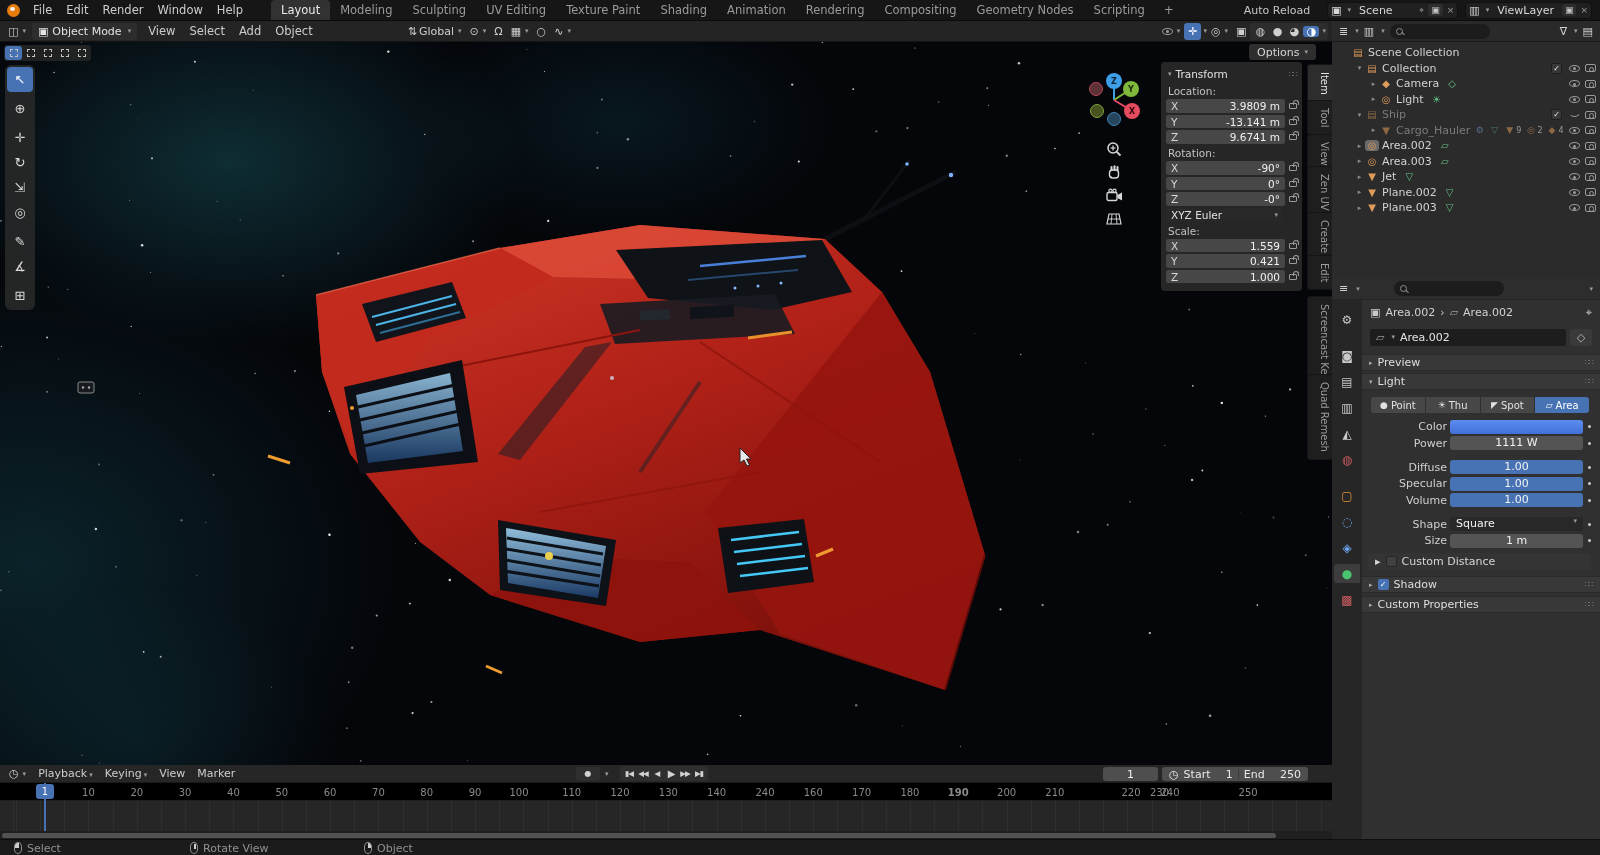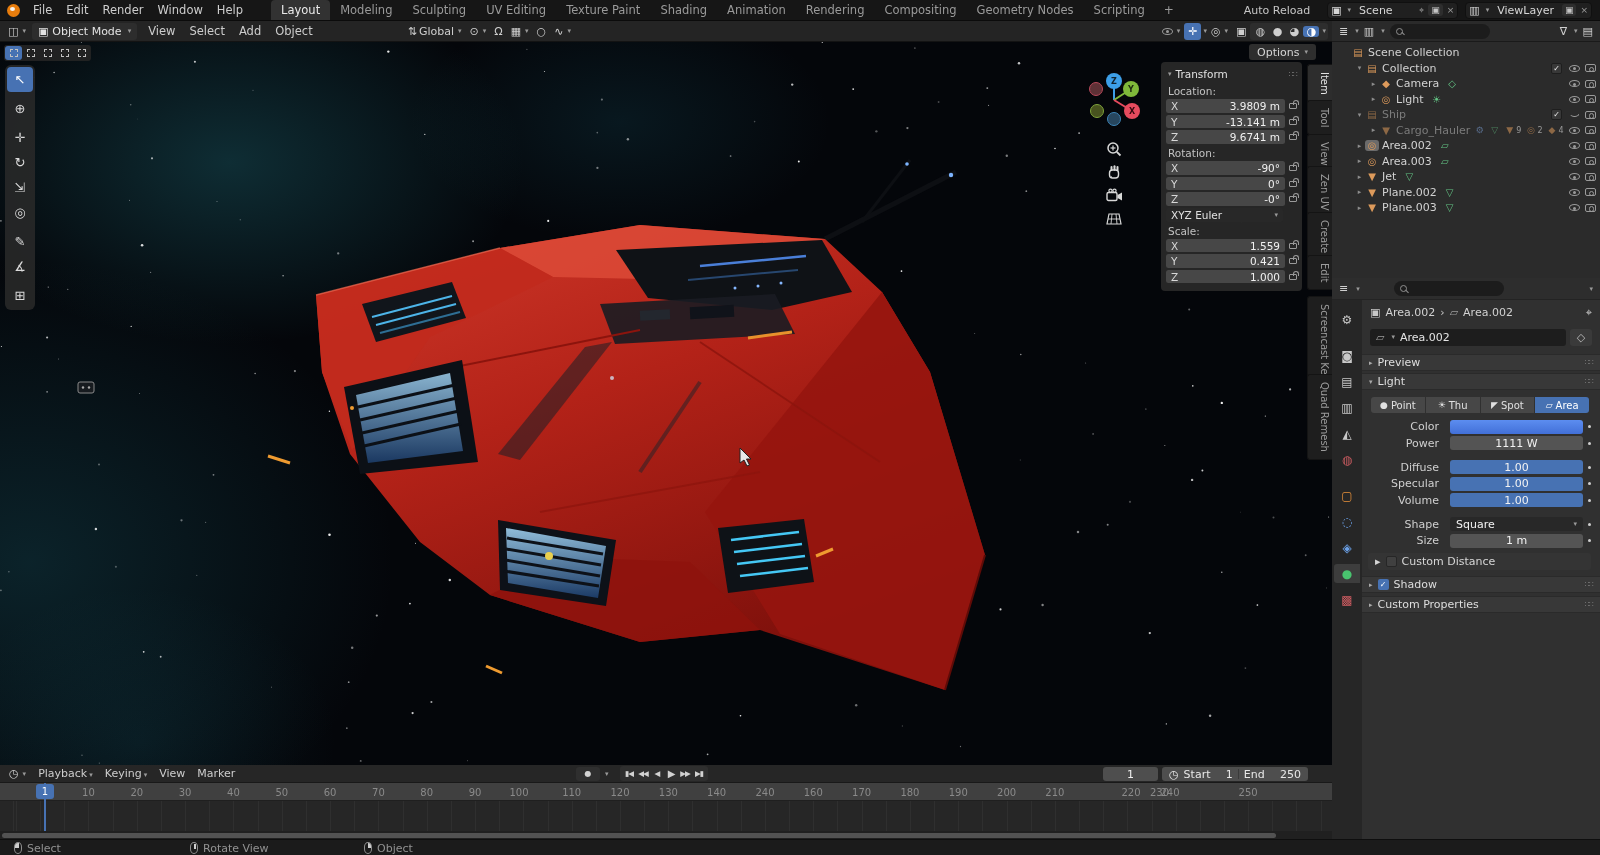--- a/index.html
+++ b/index.html
@@ -103,22 +103,22 @@
   .panel-h{height:17px;background:#383838;border-top:1px solid #2a2a2a;border-bottom:1px solid #2a2a2a;display:flex;align-items:center;gap:5px;padding:0 7px;color:#dedede;margin-top:5px;}
   .panel-h .tri{font-size:7px;color:#aaa;}
   #light-body{padding:5px 5px 4px 2px;}
   #ltype-row{display:flex;gap:1px;margin:2px 6px 6px 7px;}
   .ltype{flex:1;height:16px;background:#474747;display:flex;align-items:center;justify-content:center;gap:3px;color:#e0e0e0;font-size:10px;white-space:nowrap;}
   .ltype:first-child{border-radius:3px 0 0 3px;}
   .ltype:last-child{border-radius:0 3px 3px 0;}
   .ltype.active{background:#4772b3;color:#fff;}
   .lticn{font-size:9px;}
   .frow{display:flex;align-items:center;height:15px;margin:1.5px 4px 1.5px 0;}
-  .flabel{width:86px;text-align:right;padding-right:11px;color:#cfcfcf;white-space:nowrap;}
-  .fwidget{flex:1;height:14px;border-radius:3px;display:flex;align-items:center;justify-content:center;color:#f2f2f2;}
+  .flabel{width:86px;text-align:right;padding-right:3px;color:#cfcfcf;white-space:nowrap;}
+  .fwidget{flex:1;height:14px;border-radius:3px;display:flex;align-items:flex-start;justify-content:center;color:#f2f2f2;}
   .w-color{background:linear-gradient(#5c8df0,#4270d8);}
   .w-value{background:#545454;}
   .w-slider{background:#4772b3;}
   .w-select{background:#282828;justify-content:flex-start;padding:0 6px;}
   .mlauto{margin-left:auto;font-size:7px;color:#9a9a9a;}
   .dot{width:3px;height:3px;background:#cfcfcf;border-radius:50%;margin-left:5px;flex:0 0 3px;}
   .fgap{height:6px;}
   .subrow{height:17px;display:flex;align-items:center;gap:5px;padding:0 7px;margin:5px 4px 0 4px;background:#343434;border-radius:3px;color:#d6d6d6;}
   .graychk{width:11px;height:11px;background:#404040;border:1px solid #262626;border-radius:2px;display:inline-block;}
   .bluechk{width:11px;height:11px;background:#4772b3;border-radius:2px;color:#fff;font-size:8px;line-height:11px;text-align:center;display:inline-block;}
@@ -128,21 +128,21 @@
   #tl-header .menu-item{font-size:11px;padding:0 6px;}
   #rec-group{position:absolute;left:576px;display:flex;align-items:center;gap:3px;}
   .rec-btn{width:24px;height:14px;background:#2f2f2f;border-radius:3px;display:flex;align-items:center;justify-content:center;color:#d2d2d2;font-size:8px;}
   #pb-group{position:absolute;left:620px;display:flex;background:#2f2f2f;border-radius:3px;height:15px;align-items:center;padding:0 2px;}
   .pb-btn{min-width:14px;height:14px;display:flex;align-items:center;justify-content:center;color:#d2d2d2;font-size:7.5px;letter-spacing:-1px;padding:0 2px;}
   .pb-btn.play{font-size:10px;}
   #tl-frame{position:absolute;left:1103px;top:2px;width:55px;height:14px;background:#4e4e4e;border-radius:3px;display:flex;align-items:center;justify-content:center;color:#f0f0f0;}
   #tl-range{position:absolute;left:1162px;top:2px;width:146px;height:14px;background:#4e4e4e;border-radius:3px;display:flex;align-items:center;padding:0 7px;gap:5px;color:#e8e8e8;}
   #tl-range .sp{flex:1;}
   #tl-range .vsep{width:1px;height:10px;background:#3a3a3a;}
-  #tl-ruler{position:absolute;left:0;top:18px;right:0;height:18px;background:#404040;border-bottom:1px solid #1f1f1f;}
+  #tl-ruler{position:absolute;left:0;top:18px;right:0;height:18px;background:#000000;border-bottom:1px solid #1f1f1f;}
   .rnum{position:absolute;top:4px;transform:translateX(-50%);color:#8a8a8a;font-size:10px;}
   #tl-tracks{position:absolute;left:0;top:36px;right:0;height:30px;background:#262626;background-image:repeating-linear-gradient(90deg,rgba(255,255,255,.045) 0 1px,transparent 1px 24.16px);background-position:16px 0;}
   #playhead-line{position:absolute;left:44px;top:18px;width:2px;height:48px;background:#4772b3;}
   #playhead-label{position:absolute;left:36px;top:19px;width:18px;height:15px;background:#4772b3;border-radius:3px;color:#fff;display:flex;align-items:center;justify-content:center;font-size:10px;}
   #tl-scroll{position:absolute;left:0;top:66px;right:0;height:8px;background:#202020;}
   #tl-scroll .bar{position:absolute;left:2px;width:1274px;top:1.5px;height:5px;background:#525252;border-radius:3px;}
   
   #statusbar{position:absolute;left:0;top:839px;width:1600px;height:16px;background:#1b1b1b;border-top:1px solid #0e0e0e;z-index:30;color:#929292;}
   .hint{position:absolute;top:1px;display:flex;align-items:center;gap:5px;height:14px;}
   .mouse{width:8px;height:12px;border:1px solid #8f8f8f;border-radius:4px/5px;position:relative;display:inline-block;}
@@ -1038,21 +1038,21 @@
       <span class="rnum" style="left: 475.048px;">90</span>
       <span class="rnum" style="left: 519px;">100</span>
       <span class="rnum" style="left: 571.688px;">110</span>
       <span class="rnum" style="left: 620.008px;">120</span>
       <span class="rnum" style="left: 668.328px;">130</span>
       <span class="rnum" style="left: 716.648px;">140</span>
       <span class="rnum" style="left: 764.968px;">240</span>
       <span class="rnum" style="left: 813.288px;">160</span>
       <span class="rnum" style="left: 861.608px;">170</span>
       <span class="rnum" style="left: 909.928px;">180</span>
-      <span class="rnum" style="left: 958.248px;">190</span>
+      <span class="rnum" style="left: 958.248px; font-weight: bold;">190</span>
       <span class="rnum" style="left: 1006.57px;">200</span>
       <span class="rnum" style="left: 1054.89px;">210</span>
       <span class="rnum" style="left: 1131px;">220</span>
       <span class="rnum" style="left: 1151.53px; margin-left: 8px;">230</span>
       <span class="rnum" style="left: 1170px;">240</span>
       <span class="rnum" style="left: 1248.17px;">250</span>
     </div>
   <div id="tl-tracks"></div>
   <div id="playhead-line"></div>
   <div id="playhead-label">

